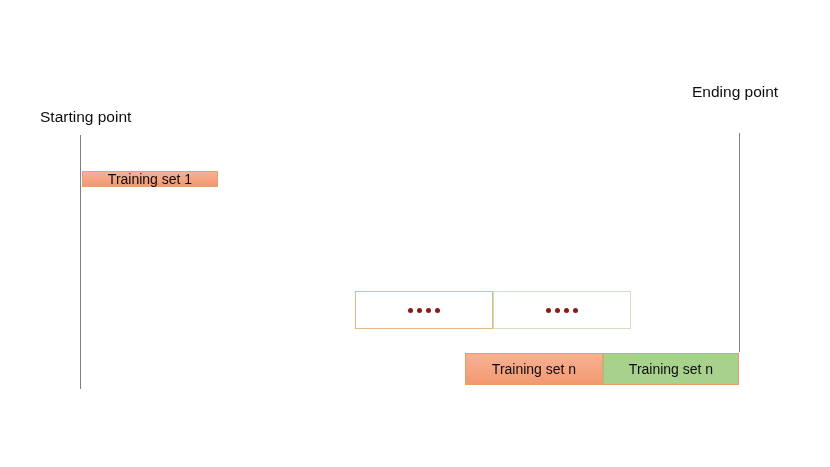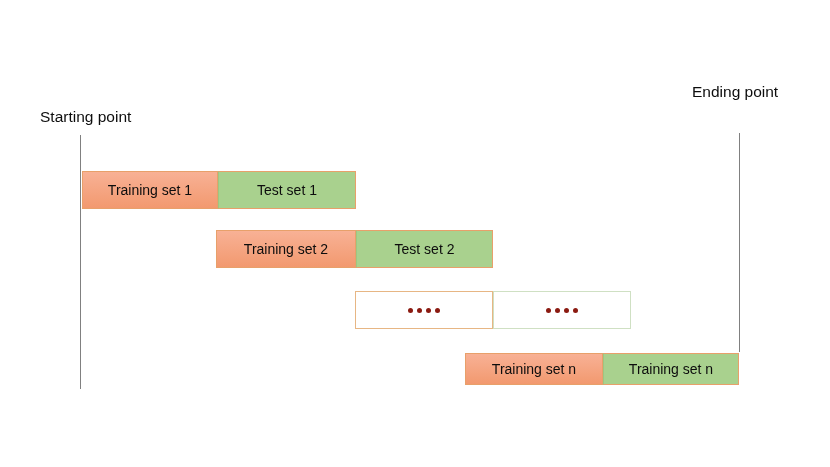--- a/index.html
+++ b/index.html
@@ -87,37 +87,26 @@
 <body>
 
 <div id="canvas">
 
   <div class="marker-label" style="left:40px; top:109px;">Starting point</div>
   <div class="marker-line" style="left:80px; top:135px; height:254px;"></div>
 
   <div class="marker-label" style="left:692px; top:84px;">Ending point</div>
   <div class="marker-line" style="left:739px; top:133px; height:219px;"></div>
 
-  <div class="split-row" style="left:82px; top:171px; height:38px;">
+  <div class="split-row" style="left:82px; top:171px; height:38px;flex-direction:column;">
     <div class="seg seg-train" style="width:136px;">
       <span>Training set 1</span>
     </div>
-    <div class="seg seg-test" style="width:138px;">
-      <span>Test set 1</span>
-    </div>
   </div>
 
-  <div class="split-row" style="left:216px; top:230px; height:38px;">
-    <div class="seg seg-train" style="width:140px;">
-      <span>Training set 2</span>
-    </div>
-    <div class="seg seg-test" style="width:137px;">
-      <span>Test set 2</span>
-    </div>
-  </div>
 
   <div class="split-row" style="left:355px; top:291px; height:38px;">
     <div class="seg seg-train-empty" style="width:138px;">
       <span class="dots">
         <span class="dot"></span>
           <span class="dot"></span>
           <span class="dot"></span>
           <span class="dot"></span>
       </span>
     </div>

